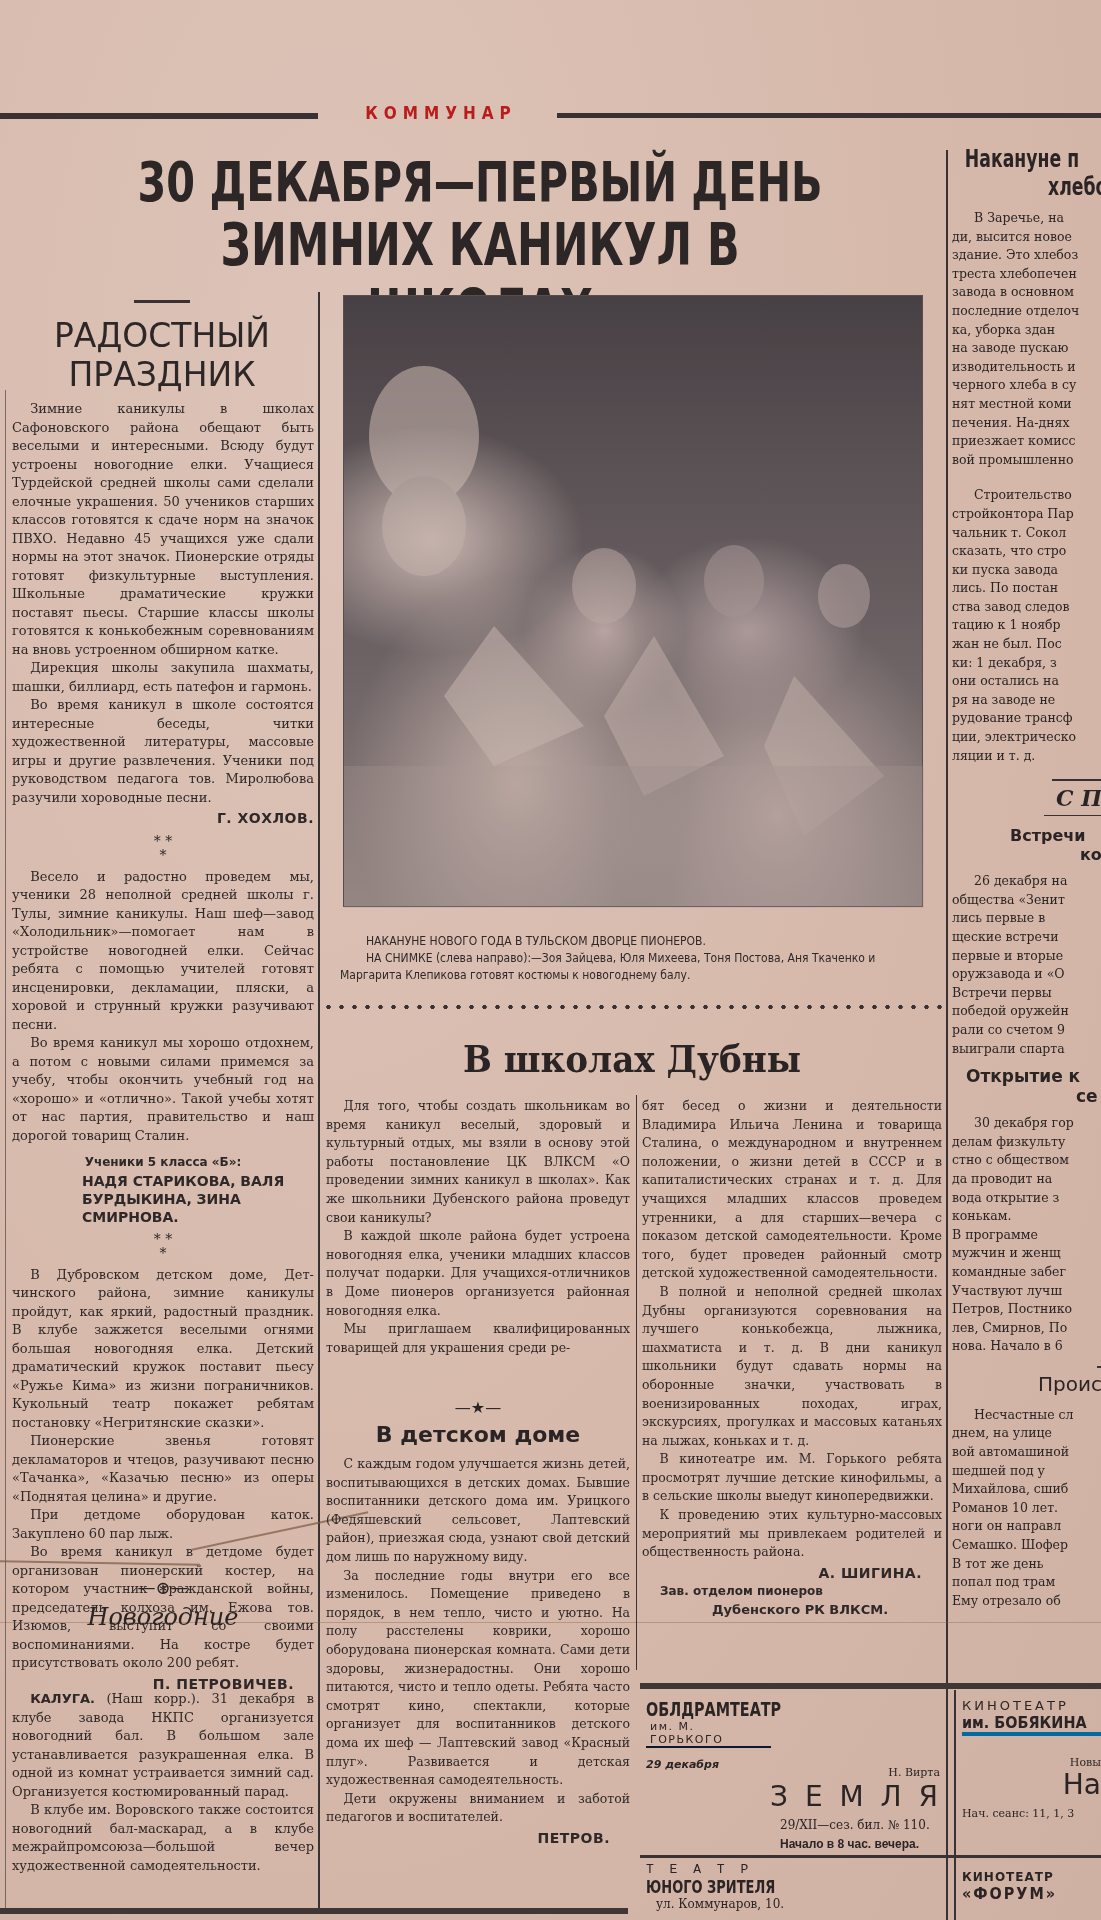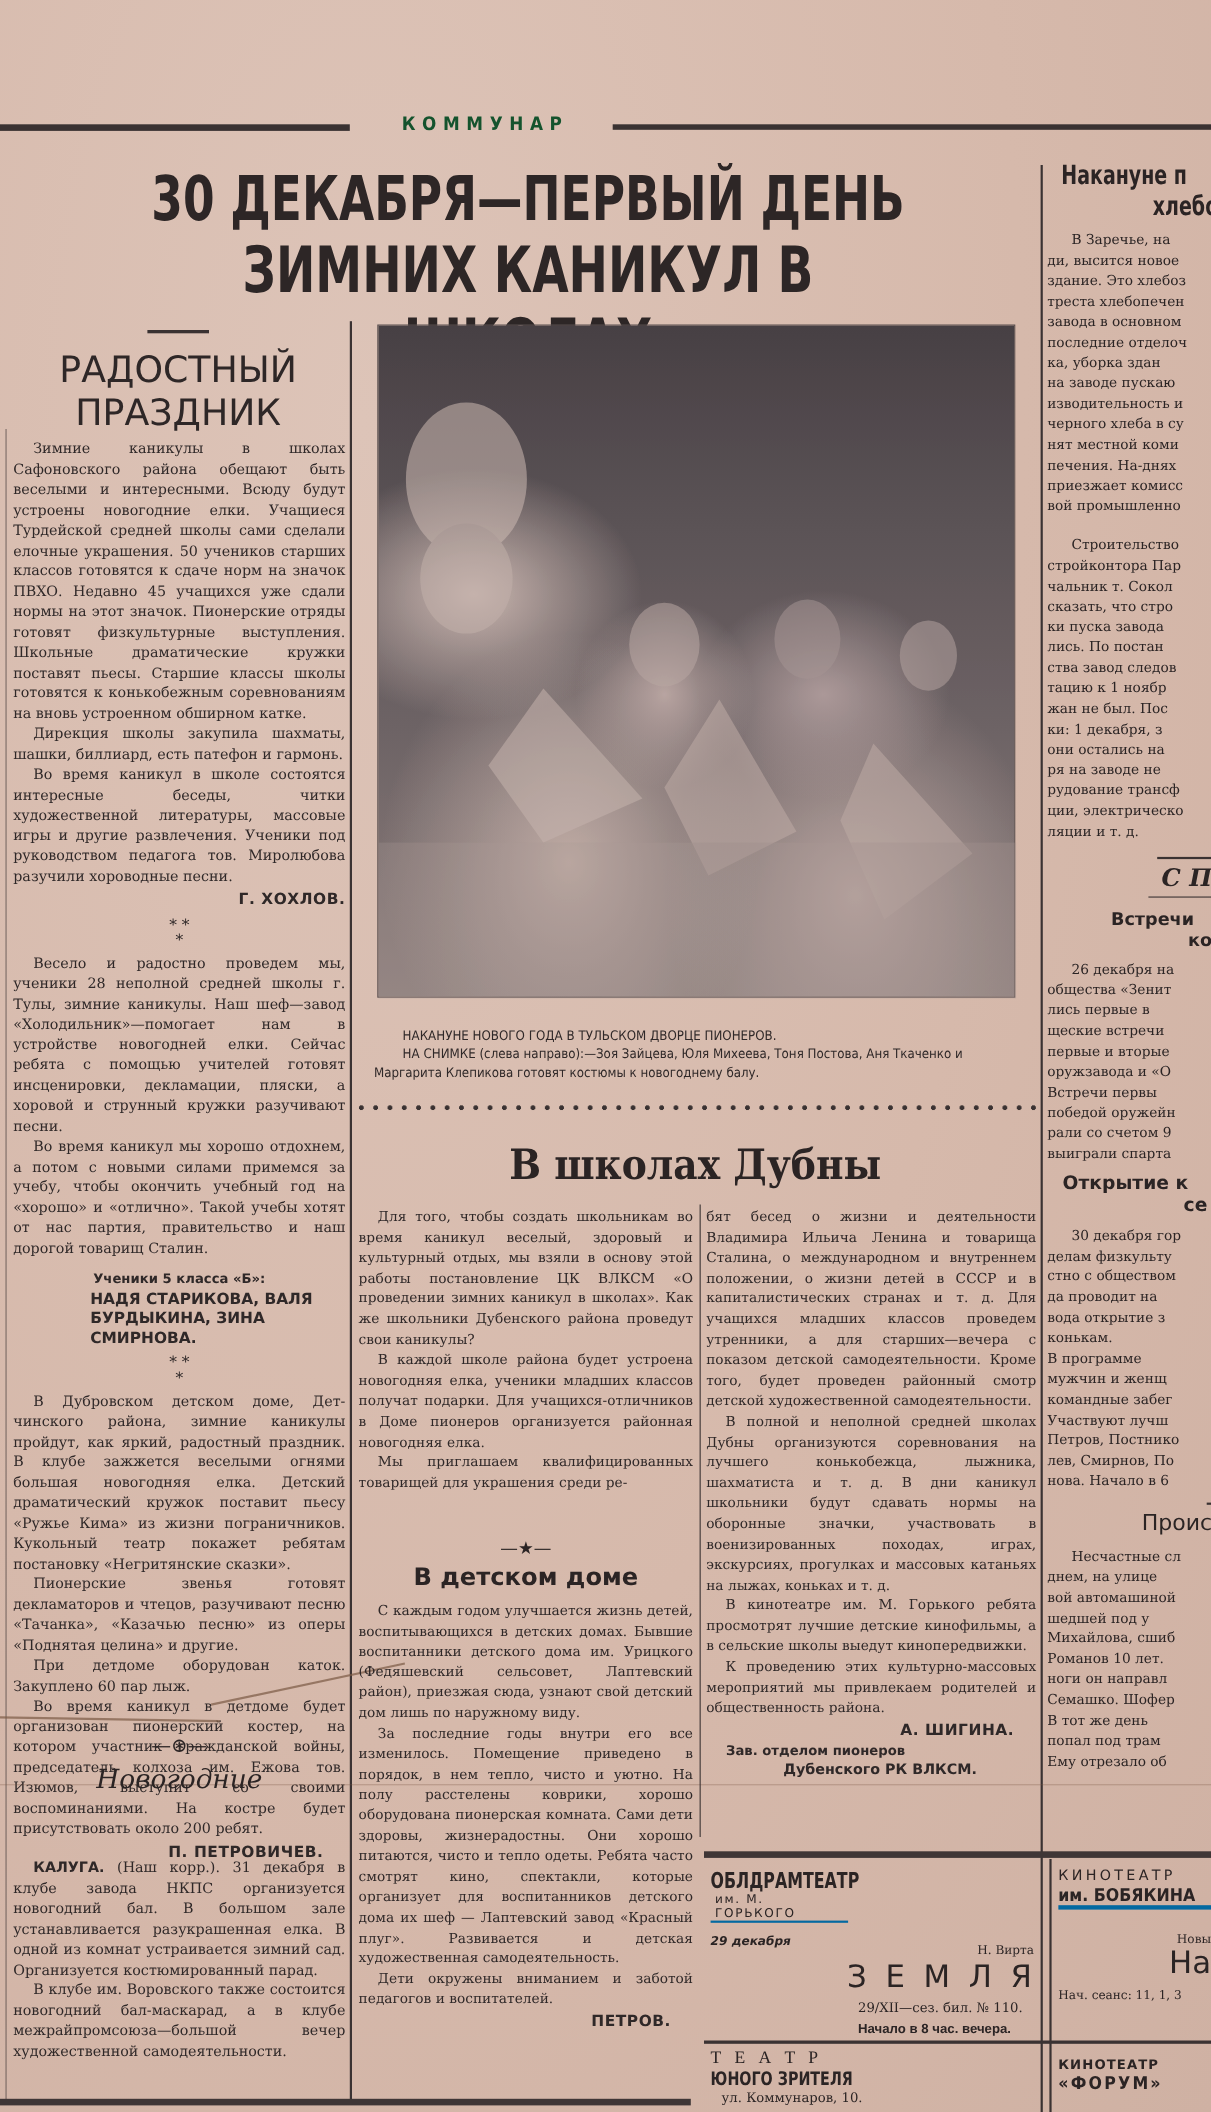--- a/index.html
+++ b/index.html
@@ -9,21 +9,21 @@
     background-image: radial-gradient(ellipse at 30% 20%, #ddc4b8 0%, #d6b9ab 55%, #cfb1a3 100%);
     font-family: "DejaVu Serif", serif;
     color: #2b2424;
     position: relative;
   }
   .abs { position: absolute; }
   .masthead-rule { position:absolute; height:6px; background:#3a3232; top:113px; }
   .masthead-name {
     position:absolute; top:103px; left:356px; width:170px; text-align:center;
     font-family:"DejaVu Sans Condensed","DejaVu Sans",sans-serif; font-weight:bold;
-    font-size:17px; letter-spacing:6px; color:#14532d;
+    font-size:17px; letter-spacing:6px; color:#b91c1c;
   }
   .headline {
     position:absolute; left:30px; width:900px; text-align:center;
     font-family:"DejaVu Sans Condensed","DejaVu Sans",sans-serif; font-weight:bold;
     color:#2d2626; transform: scaleX(0.82); transform-origin: center;
   }
   .vrule { position:absolute; width:2px; background:#3a3232; }
   .hrule { position:absolute; height:2px; background:#3a3232; }
   .thick { height:6px; background:#3f3636; }
   .col-text {
@@ -166,30 +166,30 @@
   <div class="sig" style="padding-right:20px;">ПЕТРОВ.</div>
 </div>
 
 <div class="hrule thick" style="left:0;top:1908px;width:628px;"></div>
 <div class="hrule thick" style="left:640px;top:1683px;width:461px;"></div>
 <div class="hrule" style="left:640px;top:1855px;width:461px;height:3px;"></div>
 <div class="vrule" style="left:954px;top:1690px;height:230px;"></div>
 
 <div class="ad-box" style="left:646px;top:1698px;width:302px;height:155px;">
   <div class="ad-title" style="font-size:20px;line-height:22px;transform:scaleX(0.8);transform-origin:left;">ОБЛДРАМТЕАТР</div>
-  <div style="font-family:'DejaVu Sans',sans-serif;font-size:11px;letter-spacing:1.5px;padding-left:4px;border-bottom:2px solid #0369a1;width:125px;">им. М. ГОРЬКОГО</div>
+  <div style="font-family:'DejaVu Sans',sans-serif;font-size:11px;letter-spacing:1.5px;padding-left:4px;border-bottom:2px solid #0f172a;width:125px;">им. М. ГОРЬКОГО</div>
   <div style="font-family:'DejaVu Sans',sans-serif;font-weight:bold;font-size:11px;margin-top:10px;font-style:italic;">29 декабря</div>
   <div style="position:absolute;right:8px;top:68px;font-size:11px;">Н. Вирта</div>
   <div style="position:absolute;right:6px;top:82px;font-family:'DejaVu Sans',sans-serif;font-size:28px;letter-spacing:4px;">З Е М Л Я</div>
   <div style="position:absolute;left:134px;top:120px;font-size:12px;">29/XII—сез. бил. № 110.</div>
   <div style="position:absolute;left:134px;top:139px;font-family:Liberation Sans, sans-serif;font-weight:bold;font-size:12px;">Начало в 8 час. вечера.</div>
 </div>
 
 <div class="ad-box" style="left:646px;top:1862px;width:302px;height:58px;">
-  <div style="font-family:Liberation Serif, serif;font-size:16px;letter-spacing:4px;">Т Е А Т Р</div>
+  <div style="font-family:Liberation Mono, monospace;font-size:13px;letter-spacing:4px;">Т Е А Т Р</div>
   <div class="ad-title" style="font-size:17px;transform:scaleX(0.85);transform-origin:left;">ЮНОГО ЗРИТЕЛЯ</div>
   <div style="font-size:12px;padding-left:10px;">ул. Коммунаров, 10.</div>
 </div>
 
 <div class="ad-box" style="left:962px;top:1698px;width:139px;height:155px;overflow:hidden;">
   <div style="font-family:'DejaVu Sans',sans-serif;font-size:13px;letter-spacing:3px;">КИНОТЕАТР</div>
   <div class="ad-title" style="font-size:16px;white-space:nowrap;border-bottom:4px solid #0369a1;">им. БОБЯКИНА</div>
   <div style="font-size:11px;text-align:right;margin-top:20px;">Новы</div>
   <div style="font-family:'DejaVu Sans',sans-serif;font-size:28px;text-align:right;line-height:32px;">На</div>
   <div style="font-size:11px;white-space:nowrap;margin-top:6px;">Нач. сеанс: 11, 1, 3</div>

